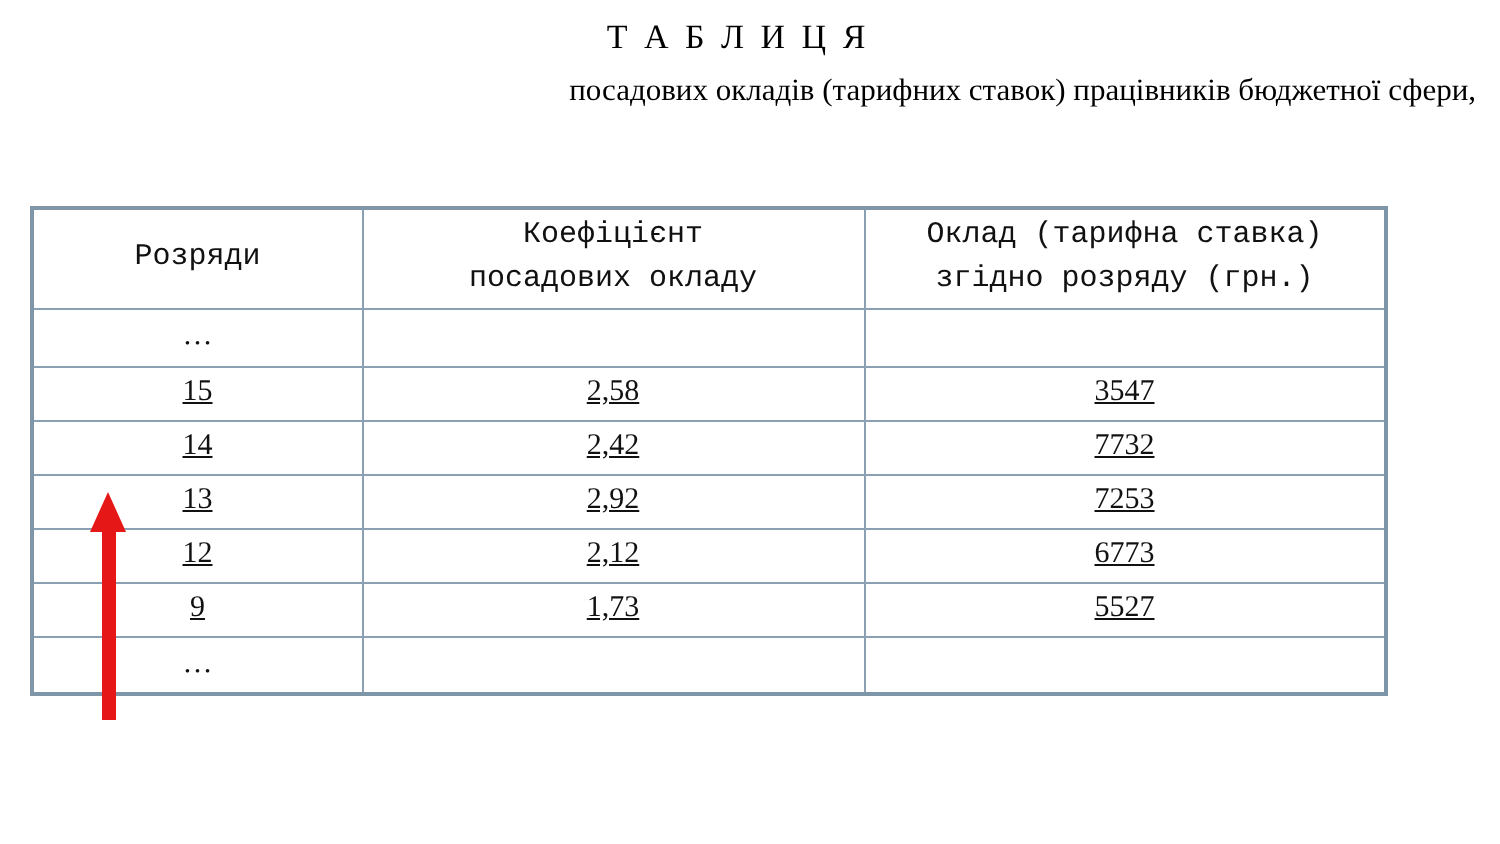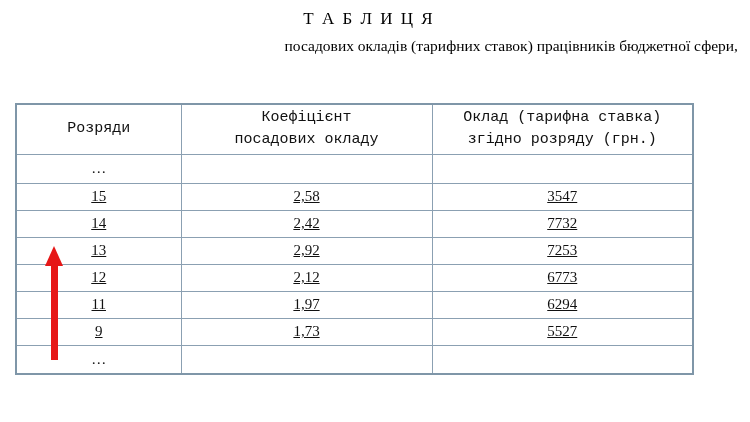--- a/index.html
+++ b/index.html
@@ -134,25 +134,20 @@
       <td>13</td>
       <td>2,92</td>
       <td>7253</td>
     </tr>
     <tr class="row-data">
       <td>12</td>
       <td>2,12</td>
       <td>6773</td>
     </tr>
     <tr class="row-data">
-      <td>11</td>
-      <td>1,97</td>
-      <td>6294</td>
-    </tr>
-    <tr class="row-data">
       <td>9</td>
       <td>1,73</td>
       <td>5527</td>
     </tr>
     <tr class="row-dots">
       <td>…</td>
       <td></td>
       <td></td>
     </tr>
   </tbody>

